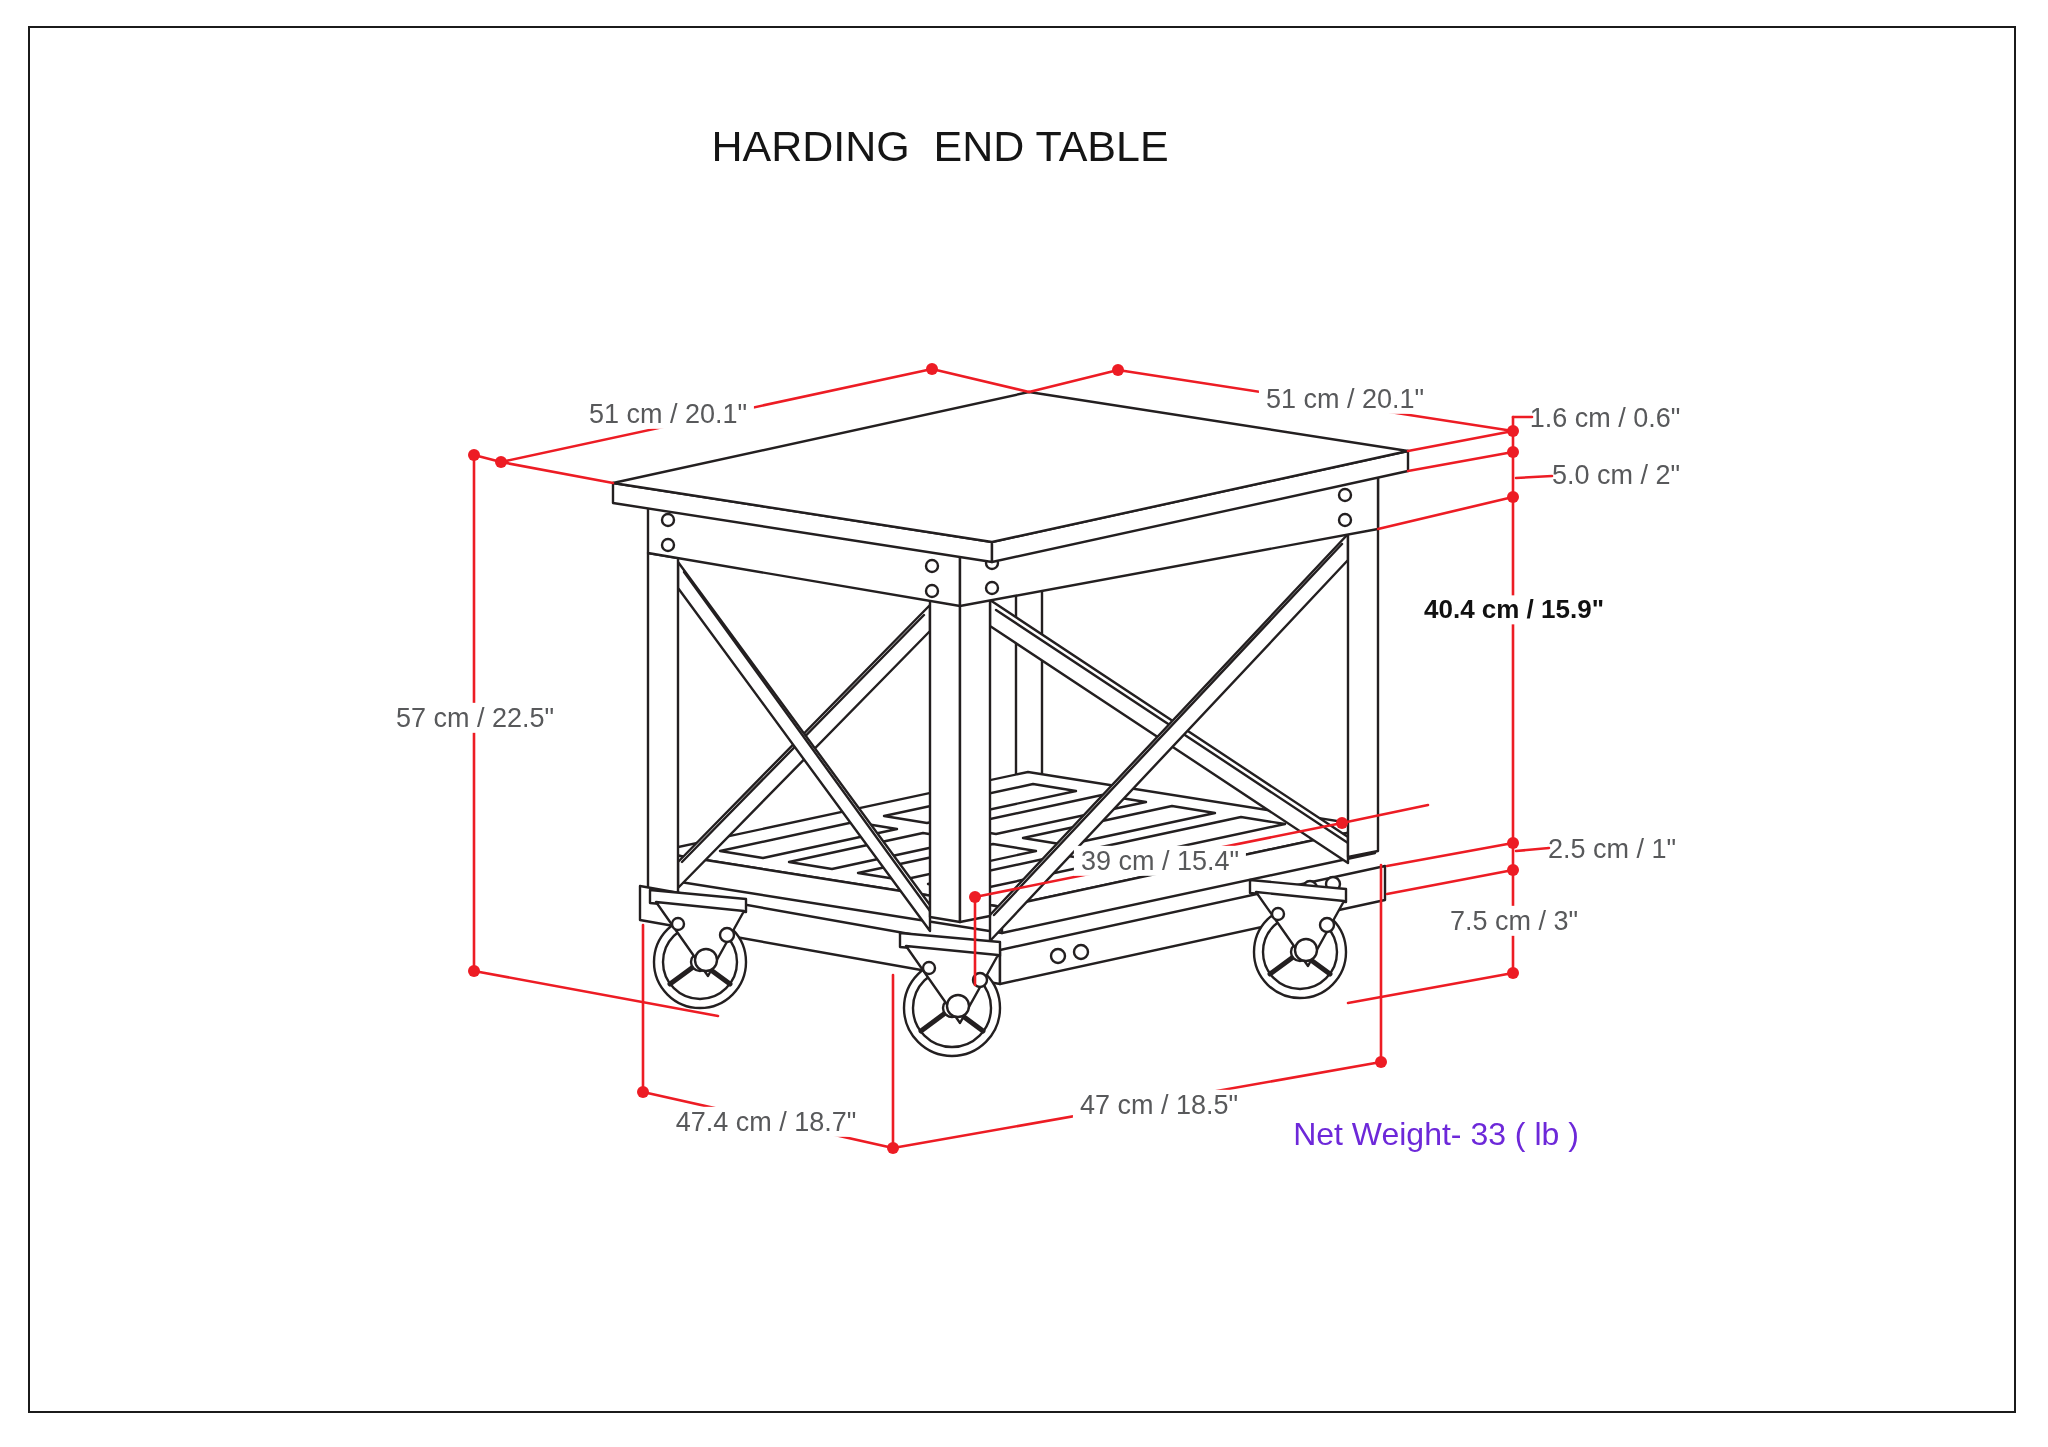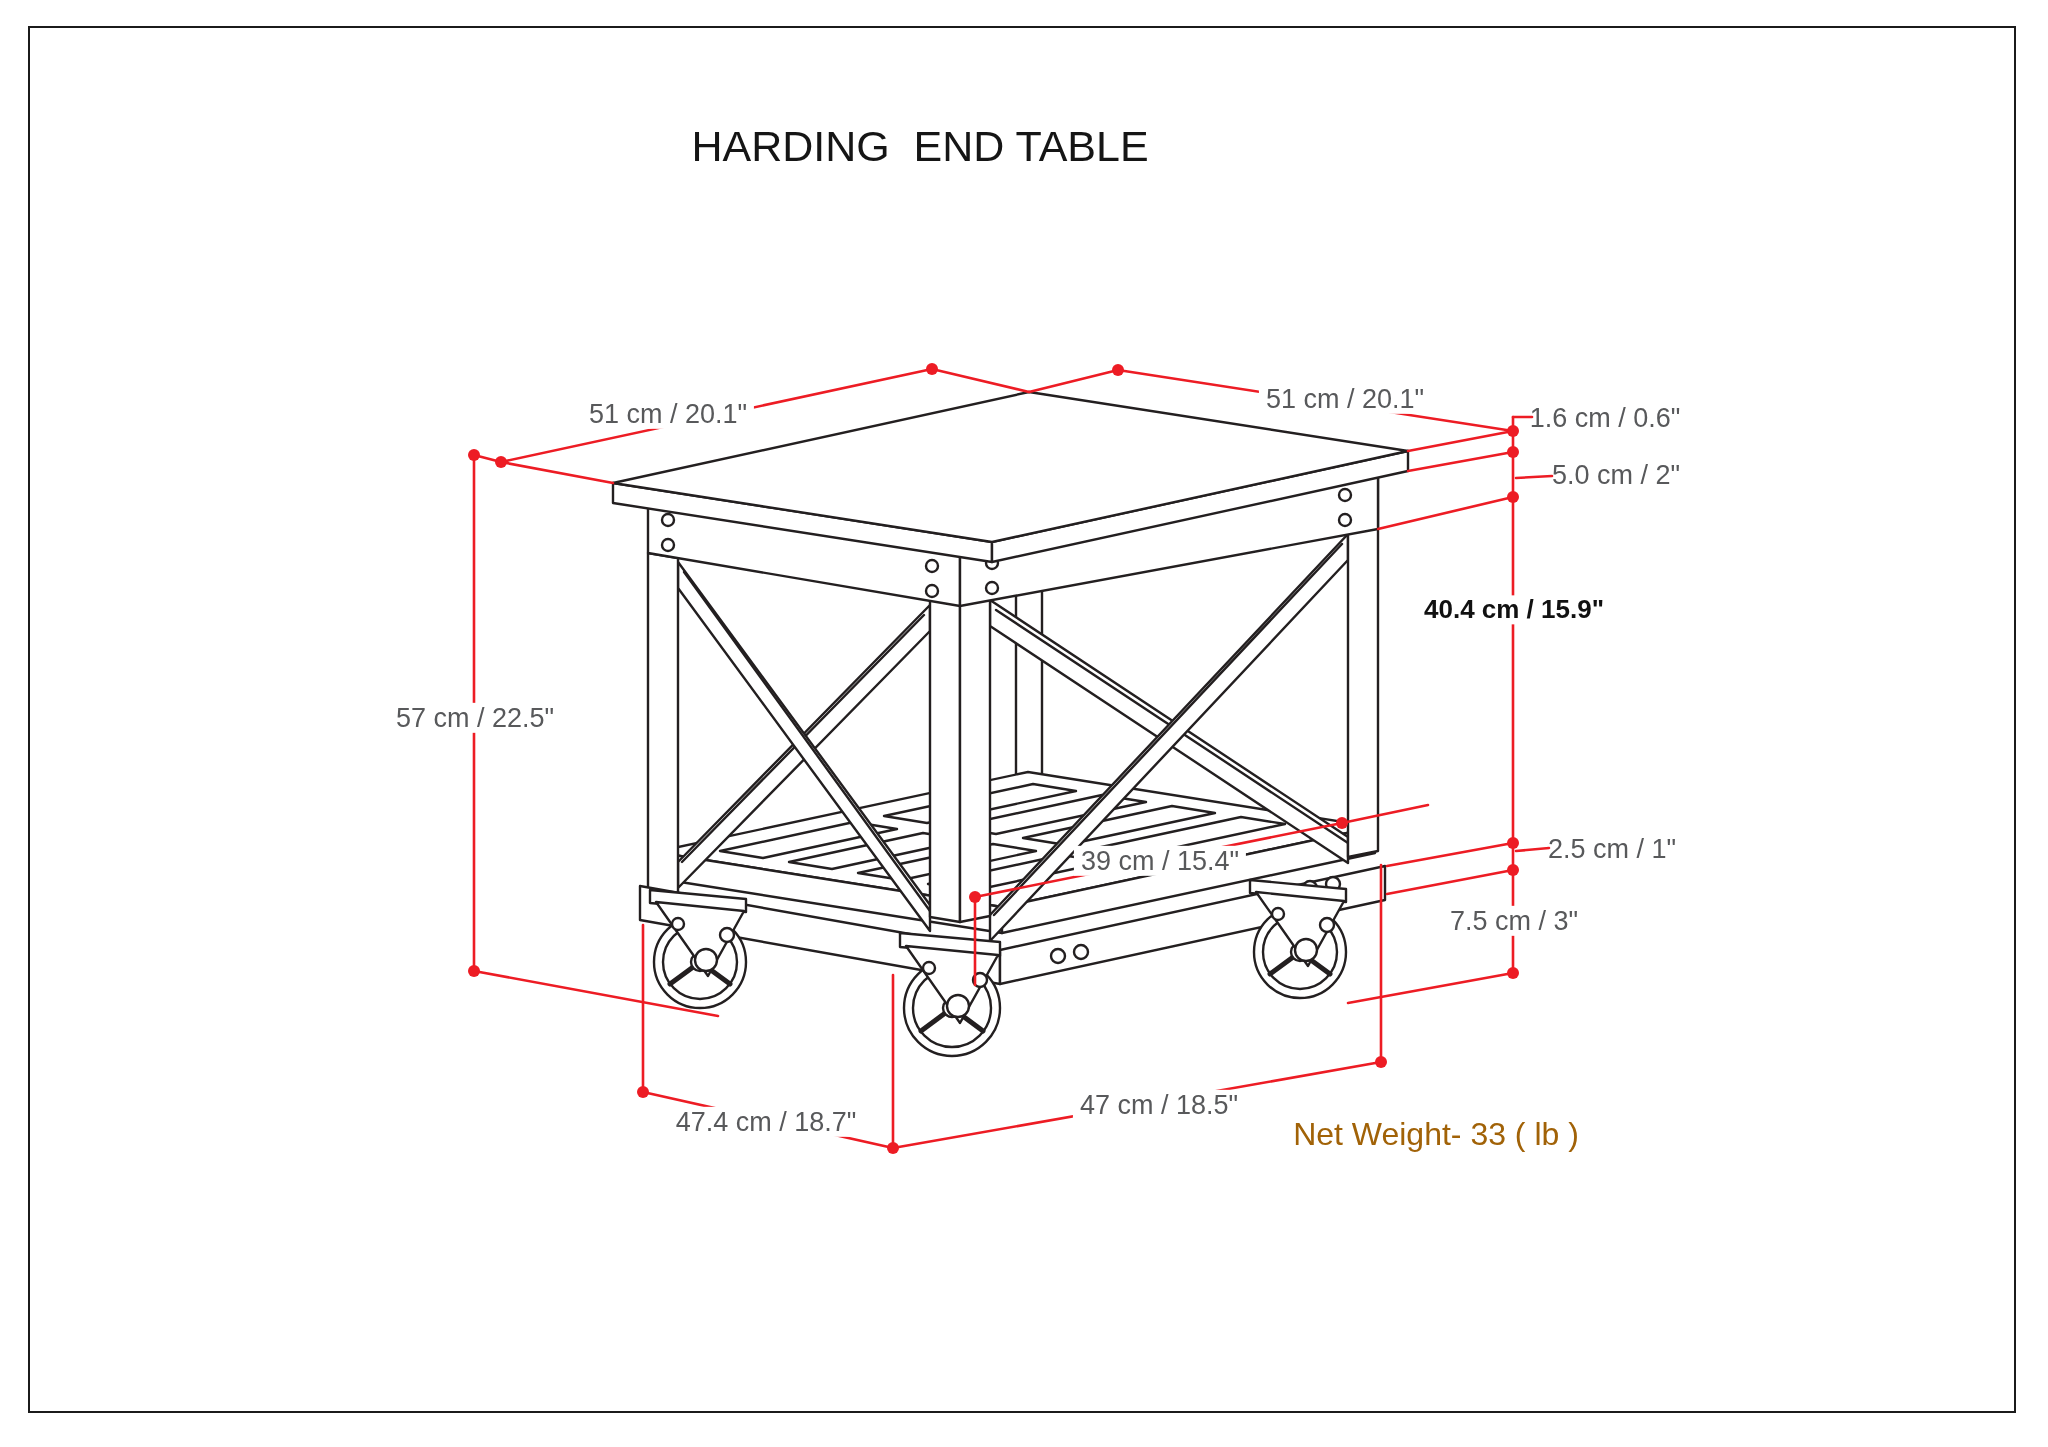--- a/index.html
+++ b/index.html
@@ -8,21 +8,21 @@
   #frame{position:absolute;left:28px;top:26px;width:1988px;height:1387px;
          border:2px solid #1b1b1b;box-sizing:border-box;}
   svg{position:absolute;left:0;top:0;}
   .lbl{position:absolute;transform:translate(-50%,-50%);white-space:pre;
        color:#58595b;font-size:27px;background:#ffffff;padding:1px 7px;line-height:1.05;}
   .lbl.nobg{background:transparent;padding:0;}
   .lbl.bold{color:#111111;font-weight:bold;font-size:26px;}
   #title{position:absolute;transform:translate(-50%,-50%);white-space:pre;
          color:#151515;font-size:43px;letter-spacing:0px;background:transparent;}
   #netweight{position:absolute;transform:translate(-50%,-50%);white-space:pre;
-         color:#a16207;font-size:32px;}
+         color:#6d28d9;font-size:32px;}
 </style>
 </head>
 <body>
 
 <div id="stage">
   <div id="frame"></div>
 
   <svg width="2048" height="1447" viewBox="0 0 2048 1447">
 
     <g stroke="#231f20" stroke-width="2.4" fill="#ffffff" stroke-linejoin="round" stroke-linecap="round">
@@ -177,21 +177,21 @@
         <circle cx="1513" cy="973" r="6"></circle>
       <circle cx="975" cy="897" r="6"></circle>
         <circle cx="1342" cy="823" r="6"></circle>
       <circle cx="643" cy="1092" r="6"></circle>
         <circle cx="893" cy="1148" r="6"></circle>
       <circle cx="1381" cy="1062" r="6"></circle>
         <circle cx="474" cy="971" r="6"></circle>
     </g>
   </svg>
 
-  <div id="title" style="left:920px;top:146px;">HARDING  END TABLE</div>
+  <div id="title" style="left:940px;top:146px;">HARDING  END TABLE</div>
 
   <div class="lbl" style="left:668px;top:414px;">51 cm / 20.1"</div>
   <div class="lbl" style="left:1345px;top:399px;">51 cm / 20.1"</div>
   <div class="lbl nobg" style="left:1605px;top:418px;">1.6 cm / 0.6"</div>
   <div class="lbl nobg" style="left:1616px;top:475px;">5.0 cm / 2"</div>
   <div class="lbl bold" style="left:1514px;top:610px;">40.4 cm / 15.9"</div>
   <div class="lbl" style="left:475px;top:718px;">57 cm / 22.5"</div>
   <div class="lbl" style="left:1160px;top:861px;">39 cm / 15.4"</div>
   <div class="lbl nobg" style="left:1612px;top:849px;">2.5 cm / 1"</div>
   <div class="lbl" style="left:1514px;top:921px;">7.5 cm / 3"</div>

